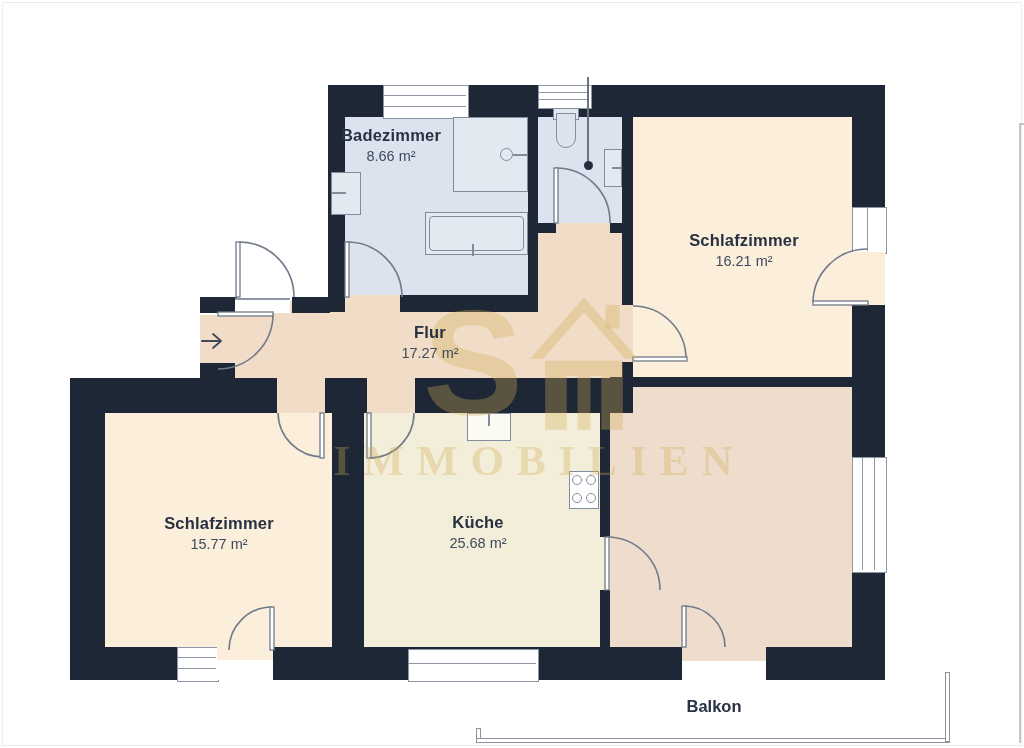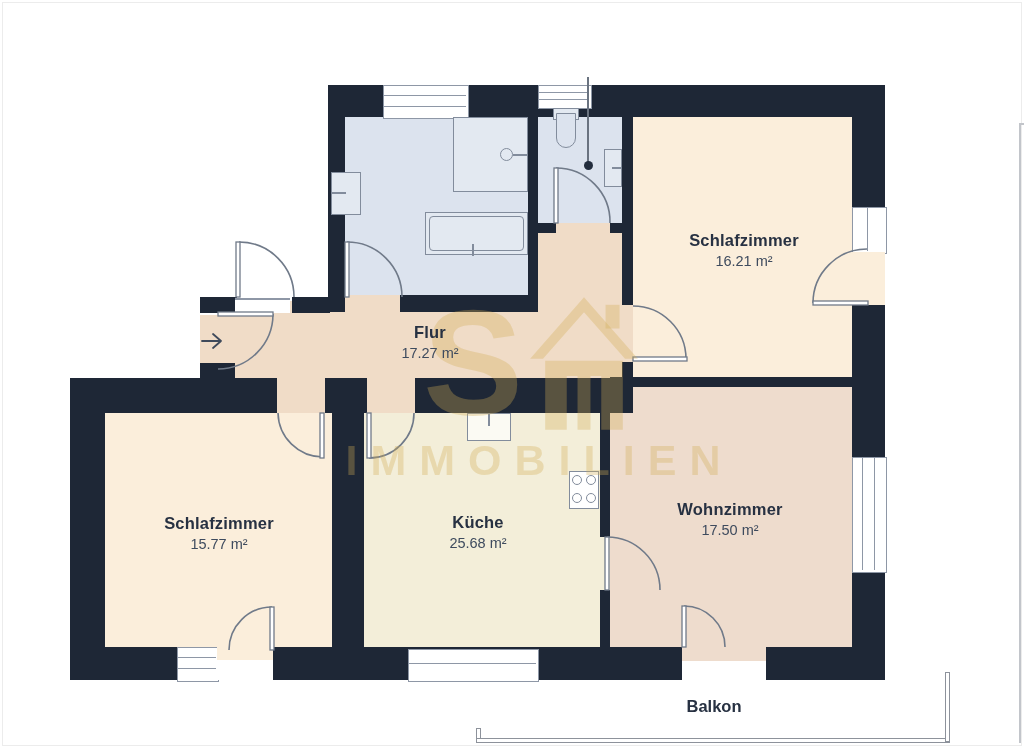--- a/index.html
+++ b/index.html
@@ -32,21 +32,21 @@
   svg.doors path { fill:none; stroke:#707a89; stroke-width:1.6; }
   svg.doors rect { fill:#ffffff; stroke:#707a89; stroke-width:1.3; }
   
   .watermark { position:absolute; left:318px; top:294px; width:430px; height:245px;
     display:flex; flex-direction:column; align-items:center; z-index:7;
     color:rgba(210,172,84,0.33); pointer-events:none; }
   .wm-row1 { display:flex; align-items:flex-end; font-size:150px; line-height:0.92;
     font-weight:700; letter-spacing:2px; }
   .wm-house { width:110px; height:138px; fill:currentColor; margin:0 4px; }
   .wm-row2 { font-size:43px; font-weight:700; letter-spacing:13px; margin-top:4px;
-    white-space:nowrap; text-indent:13px; }
+    white-space:nowrap; text-indent:13px;font-family:Liberation Serif, serif; }
   
   .room-label { position:absolute; transform:translateX(-50%); text-align:center;
     white-space:nowrap; z-index:10; }
   .room-name { font-size:16.5px; font-weight:700; color:var(--text,#273142); letter-spacing:0.2px; }
   .room-area { font-size:14.5px; font-weight:400; color:#3e4b5e; margin-top:3px; }
   .balkon-label { position:absolute; transform:translateX(-50%); font-size:16.5px;
     font-weight:700; color:var(--text,#273142); z-index:10; }
   
   .callout { position:absolute; left:553px; top:29px; width:70px; height:48px;
     background:#fff; border:1.6px solid #99a1ae; border-radius:9px; z-index:11;
@@ -219,38 +219,38 @@
       <span>S</span>
       <svg class="wm-house" viewBox="0 0 100 128">
         <polygon points="0,60 50,3 100,60 88,60 50,17 12,60"></polygon>
         <rect x="70" y="10" width="13" height="22"></rect>
         <path fill-rule="evenodd" d="M14,62 H86 V126 H14 Z M34,76 H44 V126 H34 Z M56,76 H66 V126 H56 Z"></path>
       </svg>
     </div>
     <div class="wm-row2">IMMOBILIEN</div>
   </div>
 
+  <div class="room-label" style="left:391px;top:126px">
+    <div class="room-name">Badezimmer</div>
+    <div class="room-area">8.66 m²</div>
+  </div>
   <div class="room-label" style="left:744px;top:231px">
     <div class="room-name">Schlafzimmer</div>
     <div class="room-area">16.21 m²</div>
   </div>
   <div class="room-label" style="left:430px;top:323px">
     <div class="room-name">Flur</div>
     <div class="room-area">17.27 m²</div>
   </div>
   <div class="room-label" style="left:219px;top:514px">
     <div class="room-name">Schlafzimmer</div>
     <div class="room-area">15.77 m²</div>
   </div>
   <div class="room-label" style="left:478px;top:513px">
     <div class="room-name">Küche</div>
     <div class="room-area">25.68 m²</div>
   </div>
-  <div class="room-label" style="left:730px;top:500px">
-    <div class="room-name">Wohnzimmer</div>
-    <div class="room-area">17.50 m²</div>
-  </div>
   <div class="balkon-label" style="left:714px;top:697px">Balkon</div>
 
   <div class="leader"></div>
   <div class="leader-dot"></div>
 
 </div>
 
 </body></html>

